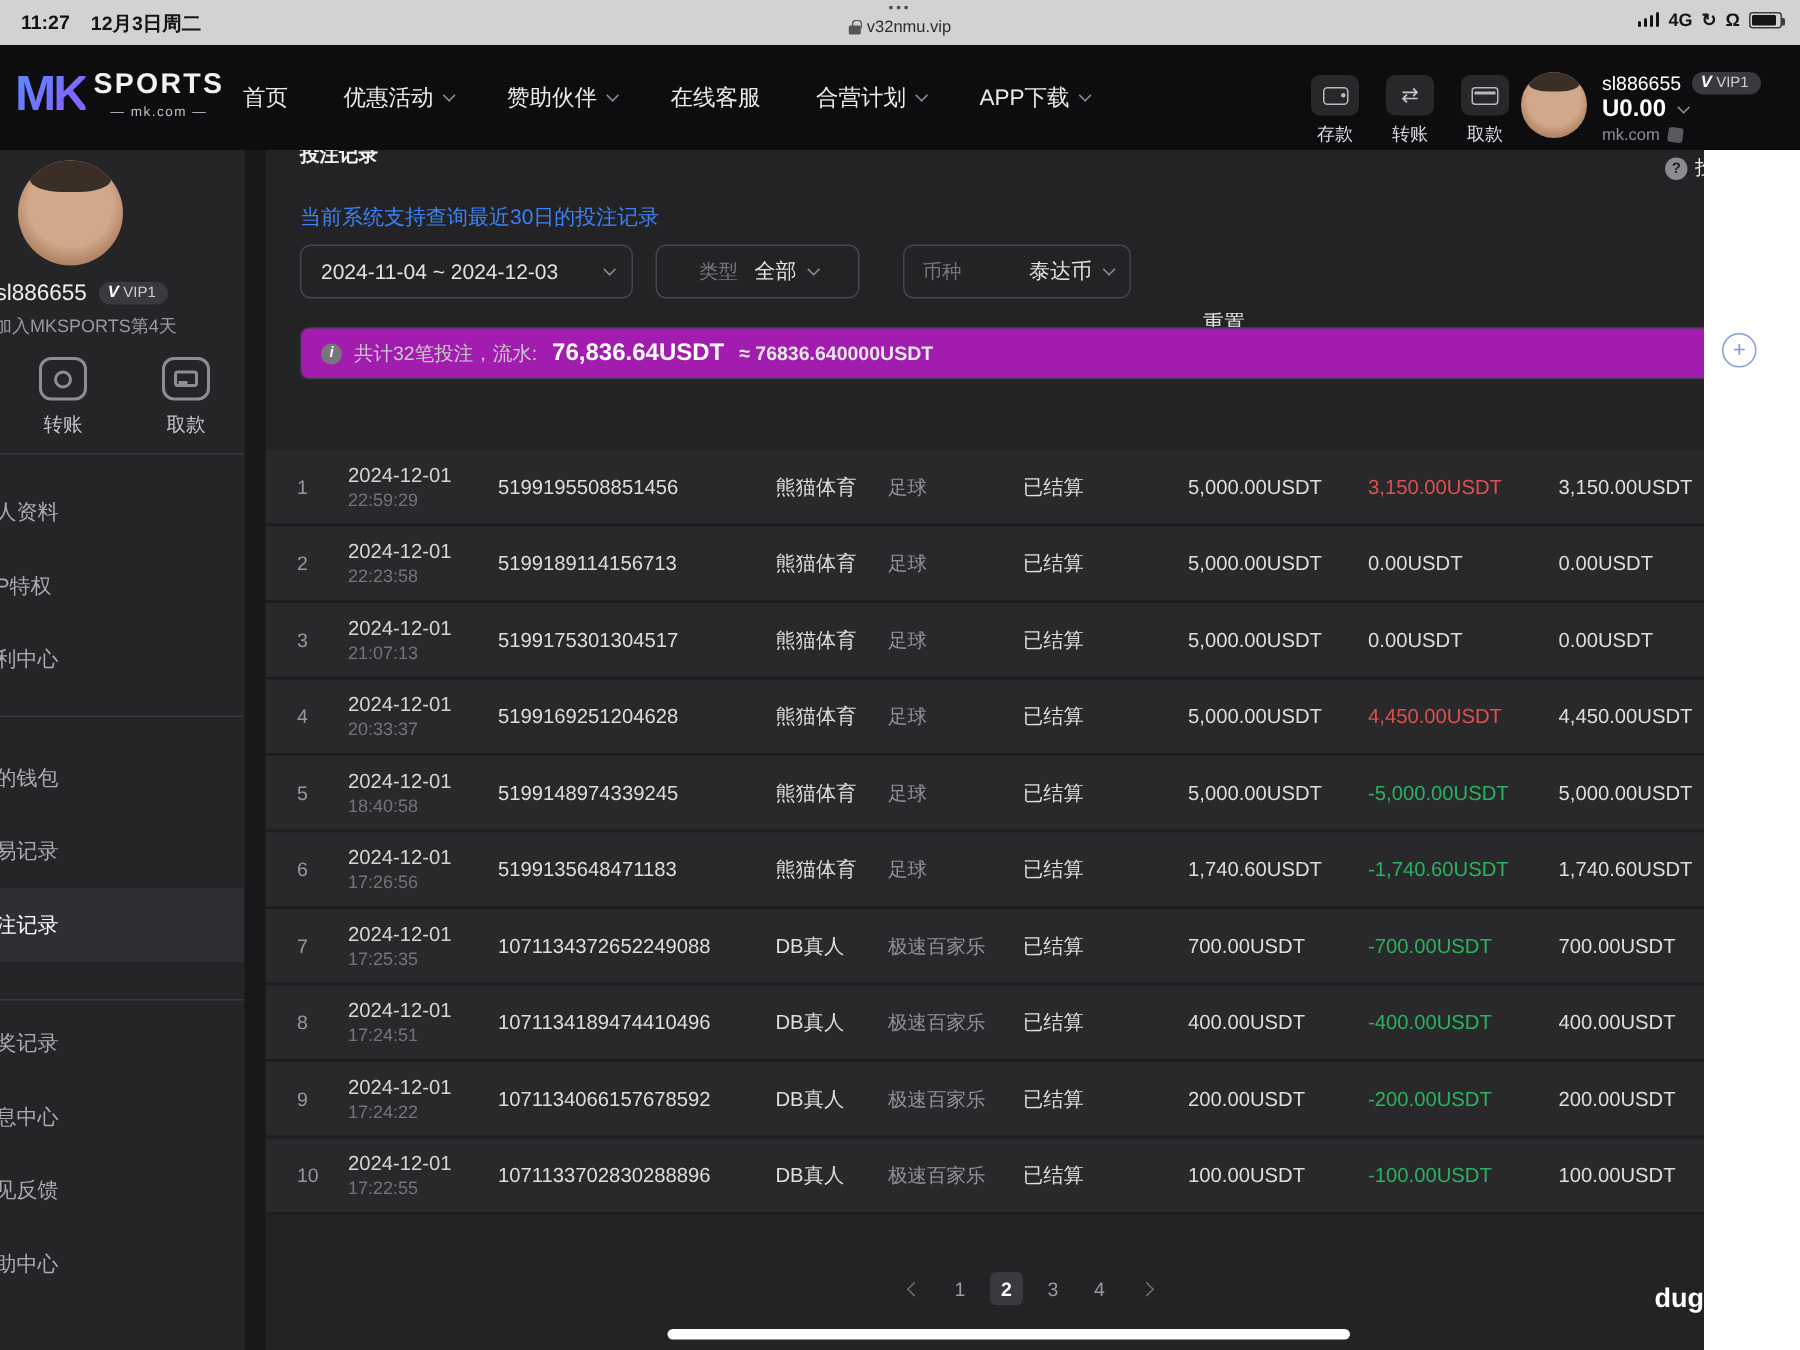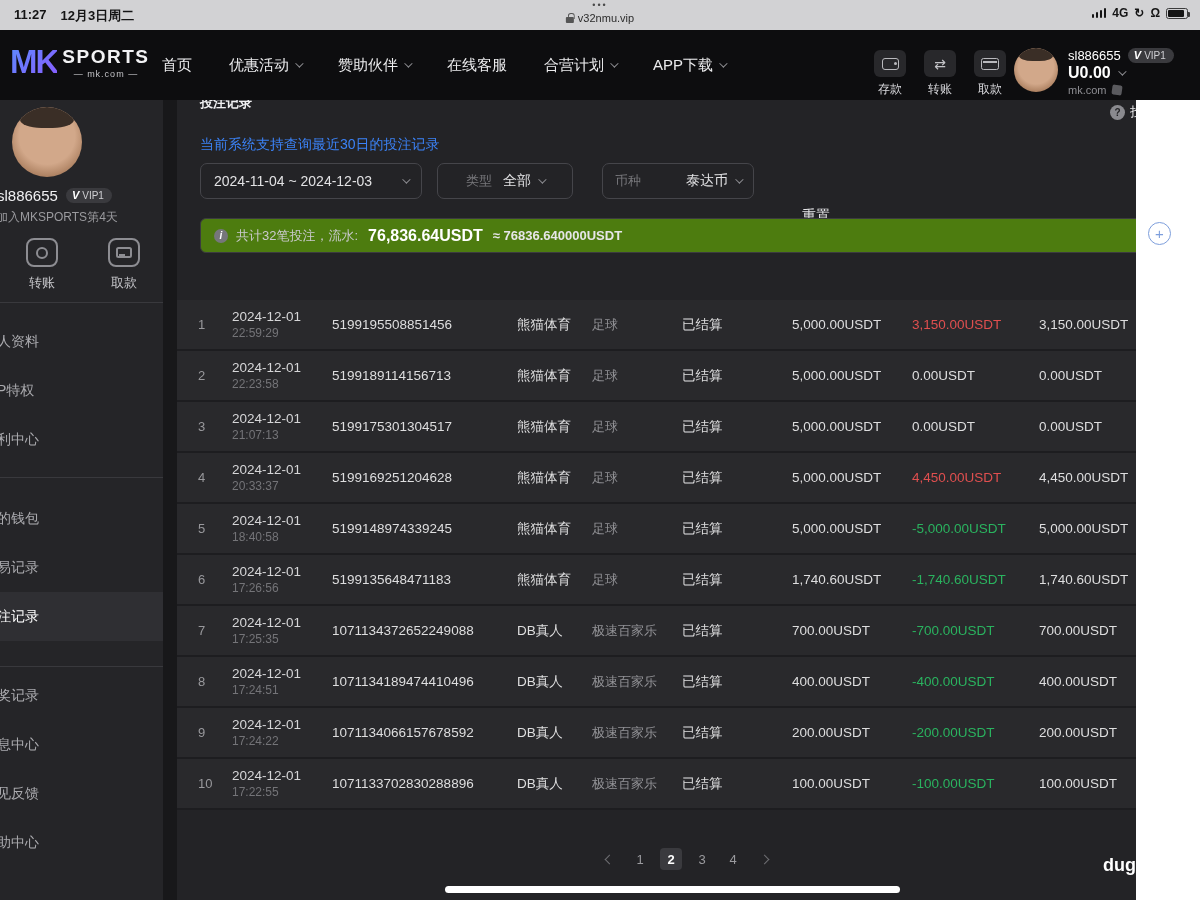--- a/index.html
+++ b/index.html
@@ -89,21 +89,21 @@
   .filters { position:absolute; left:0; top:63px; width:959px; height:36px; }
   .fbox { position:absolute; height:36px; border:1px solid #45454a; border-radius:7px; display:flex; align-items:center; cursor:pointer; }
   .fbox-date { left:23px; width:222px; padding:0 13px; justify-content:space-between; }
   .fbox-type { left:260px; width:136px; padding:0 28px; justify-content:space-between; }
   .fbox-cur  { left:425px; width:152px; padding:0 12px; justify-content:space-between; }
   .fval { font-size:14px; color:#e2e2e4; }
   .flabel { font-size:13px; color:#77777b; }
   .fright { display:flex; align-items:center; gap:7px;justify-content:center; }
   .reset-btn { position:absolute; left:625px; top:8px; font-size:14px; color:#e6e6e8; cursor:pointer;margin-top:36px; }
 
-  .info-bar { position:absolute; left:23px; top:118px; width:950px; height:35px; background:#4d7c0f; border:1px solid #3b3b3f; border-radius:6px; display:flex; align-items:center; padding-left:13px; gap:8px; }
+  .info-bar { position:absolute; left:23px; top:118px; width:950px; height:35px; background:#a21caf; border:1px solid #3b3b3f; border-radius:6px; display:flex; align-items:center; padding-left:13px; gap:8px; }
   .info-icon { width:14px; height:14px; border-radius:50%; background:#76767b; color:#fff; font-size:10px; font-style:italic; font-weight:bold; display:flex; align-items:center; justify-content:center; flex:none; }
   .info-icon::before { content:"i"; }
   .sum-prefix { font-size:13px; color:#cacacd; }
   .sum-amount { font-size:16px; font-weight:bold; color:#ffffff; margin-left:2px; }
   .sum-approx { font-size:13px; font-weight:bold; color:#e6e6e8; margin-left:2px; }
 
   .thead, .trow { display:grid; grid-template-columns:55px 100px 185px 75px 90px 110px 120px 127px 100px; align-items:center; width:962px; }
   .thead { position:absolute; left:0; top:168px; height:31px; }
   .thead span { font-size:12.5px; color:#77777b; }
   .thead span:first-child { padding-left:19px; }

